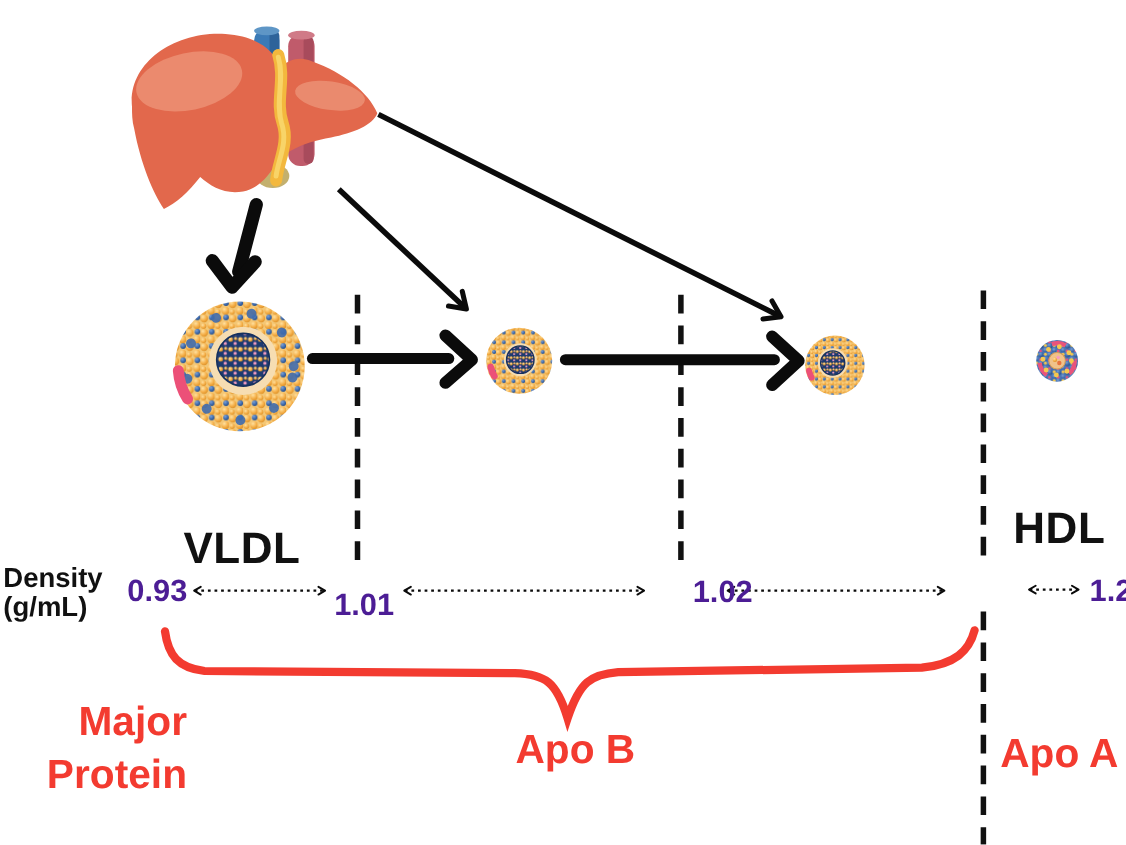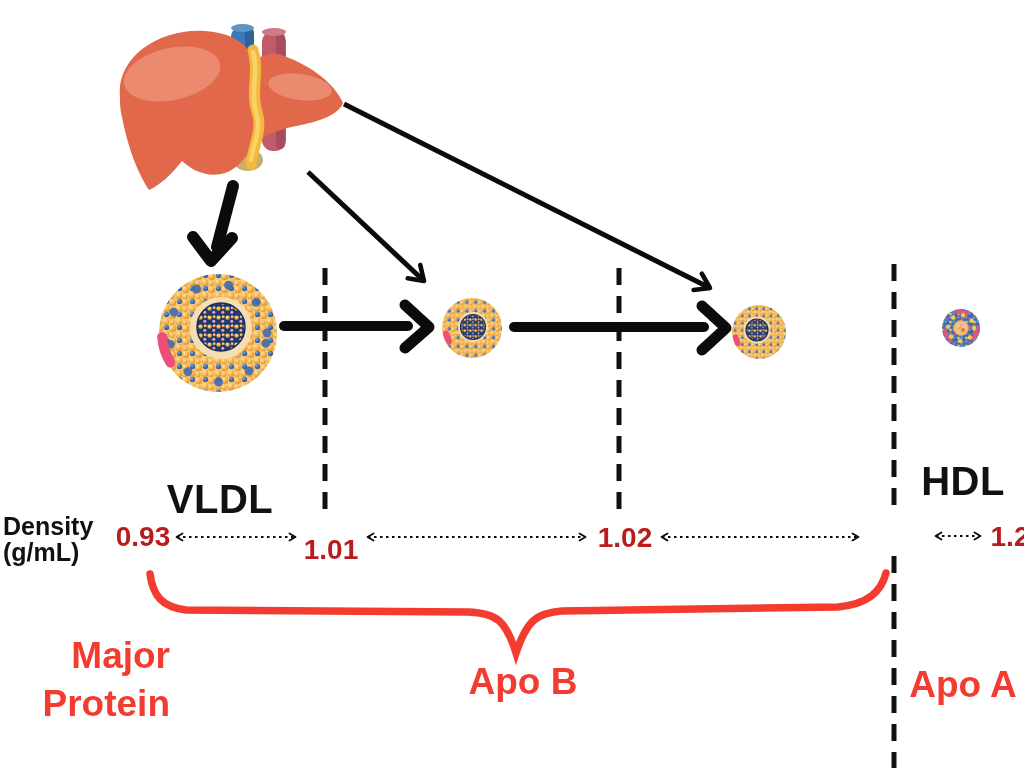--- a/index.html
+++ b/index.html
@@ -8,21 +8,21 @@
     overflow:hidden;font-family:"Liberation Sans", sans-serif;
   }
   .abs{position:absolute;}
   .lbl{
     font-weight:700;color:#111;text-align:center;letter-spacing:0.5px;
   }
   .particle-label{font-size:40px;line-height:42px;width:140px;}
   .density-label{
     font-size:25px;line-height:26px;font-weight:700;color:#111;text-align:left;
   }
-  .density-value{font-size:28px;line-height:32px;font-weight:700;color:#b91c1c;text-align:center;width:110px;}
+  .density-value{font-size:28px;line-height:32px;font-weight:700;color:#4c1d95;text-align:center;width:110px;}
   .red-label{
     color:var(--accent-red,#f33b30);font-weight:700;text-align:center;
   }
   .major-protein{font-size:37px;line-height:48px;width:170px;text-align:right;}
   .apo{font-size:37px;line-height:40px;width:190px;text-align:center;}
   svg{position:absolute;left:0;top:0;}
 </style>
 </head>
 <body>
 
@@ -184,21 +184,21 @@
   <div class="abs lbl particle-label" style="left:150px;top:466px;margin-top:12px;">VLDL</div>
   <div class="abs lbl particle-label" style="left:893px;top:460px;">HDL</div>
 
   <div class="abs density-label" style="left:3px;top:513px;">
     <div>Density</div>
     <div>(g/mL)</div>
   </div>
 
   <div class="abs density-value" style="left:88px;top:521px;">0.93</div>
   <div class="abs density-value" style="left:276px;top:534px;text-align:center;">1.01</div>
-  <div class="abs density-value" style="left:570px;top:522px;">1.02</div>
+  <div class="abs density-value" style="left:602px;top:522px;">1.02</div>
   <div class="abs density-value" style="left:955px;top:521px;">1.2</div>
 
   <div class="abs red-label major-protein" style="left:0px;top:632px;">
     <div>Major</div>
     <div>Protein</div>
   </div>
   <div class="abs red-label apo" style="left:428px;top:662px;">Apo B</div>
   <div class="abs red-label apo" style="left:868px;top:665px;">Apo A</div>
 
 </div>

